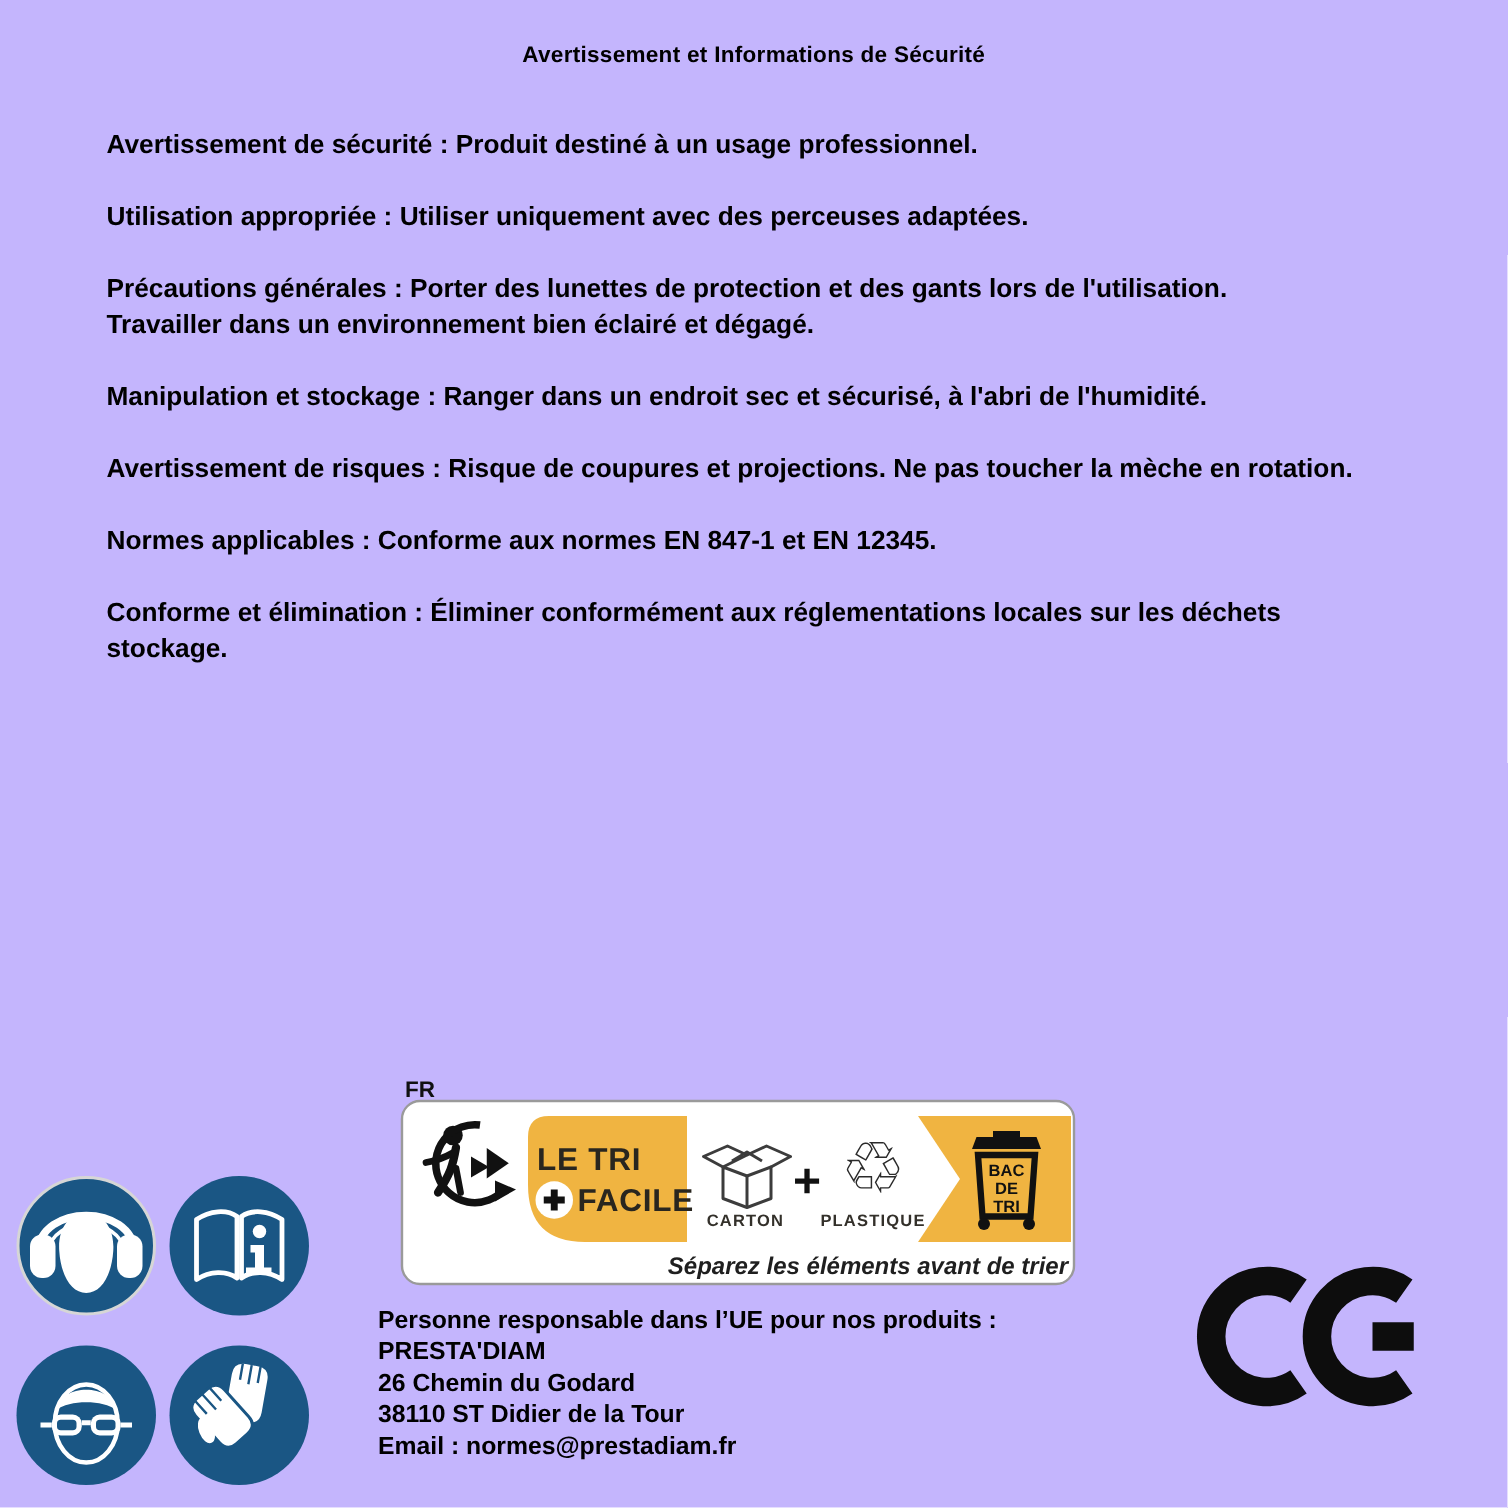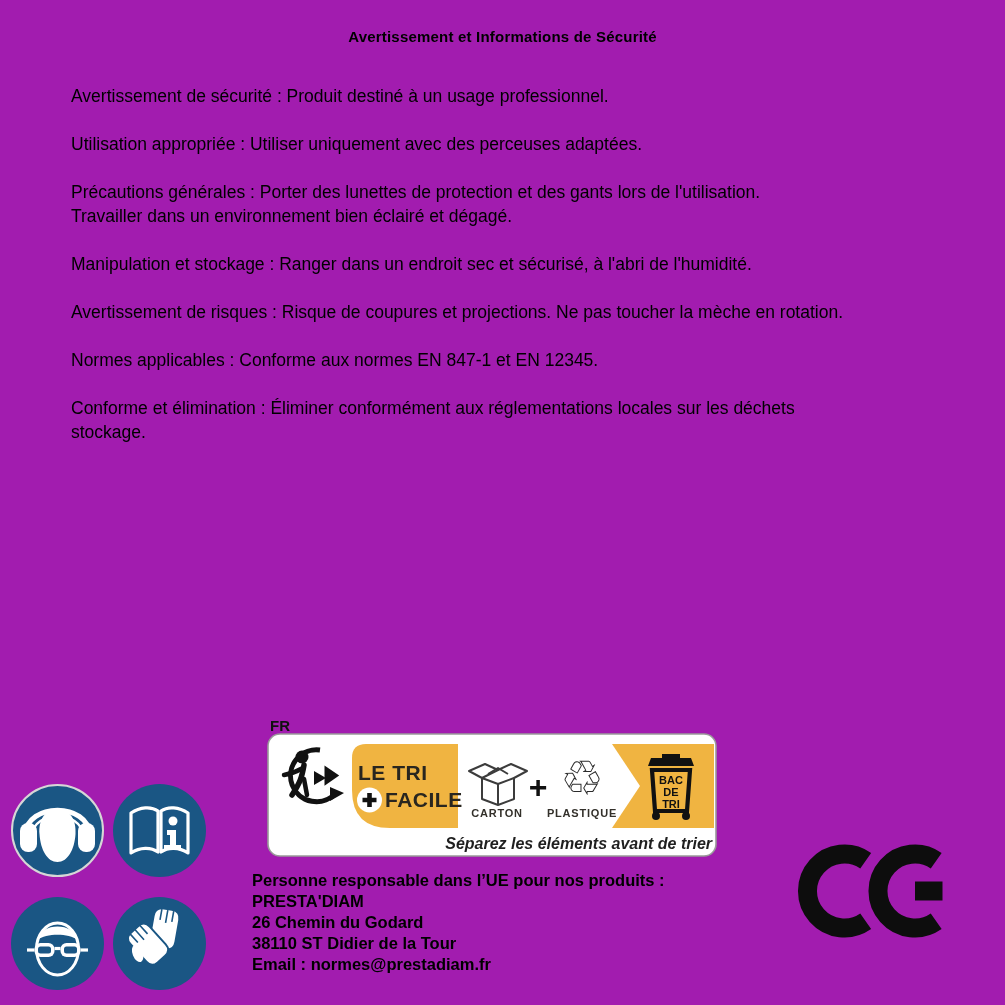--- a/index.html
+++ b/index.html
@@ -1,21 +1,21 @@
 <!DOCTYPE html>
 <html><head>
 <meta charset="utf-8">
 <style>
   html,body{margin:0;padding:0;background:#ffffff;}
-  .page{position:relative;width:1005px;height:1005px;background:#a21caf;overflow:hidden;
+  .page{position:relative;width:1005px;height:1005px;background:#c4b5fd;overflow:hidden;
         font-family:"Liberation Sans","DejaVu Sans",sans-serif;color:#000;}
   .title{position:absolute;top:28px;left:0;right:0;text-align:center;
          font-size:15px;font-weight:bold;letter-spacing:.2px;}
   .paragraphs{position:absolute;top:84px;left:71px;width:900px;font-size:17.5px;line-height:24px;}
-  .paragraphs p{margin:0 0 24px 0;white-space:nowrap;}
+  .paragraphs p{margin:0 0 24px 0;white-space:nowrap;font-weight:bold;}
   .paragraphs .ln{display:block;}
   .safety-icons{position:absolute;left:10px;top:783px;display:grid;
                 grid-template-columns:94px 94px;grid-auto-rows:95px;column-gap:8px;row-gap:18px;}
   .safety-icons svg{display:block;}
   .label-svg{position:absolute;left:266px;top:710px;}
   .address{position:absolute;left:252px;top:870px;width:500px;text-align:left;
            font-size:16.5px;font-weight:bold;line-height:21px;}
   .ce-svg{position:absolute;left:795px;top:843px;}
 </style>
 </head>

